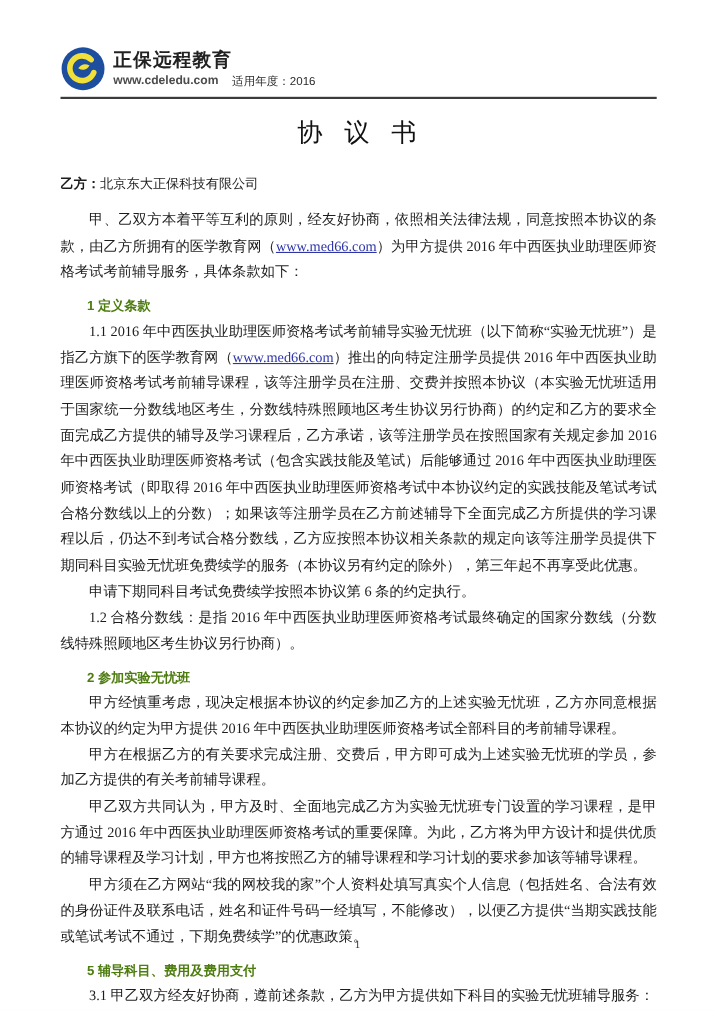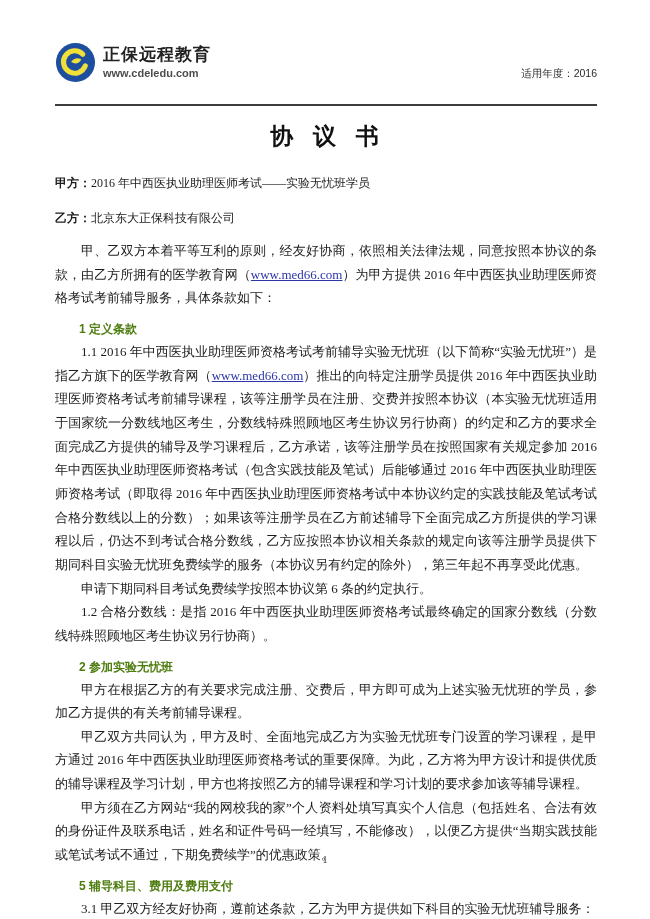--- a/index.html
+++ b/index.html
@@ -12,38 +12,37 @@
     box-sizing: border-box;
     padding: 42px 53px 0 55px;
     overflow: hidden;
     font-family: "Liberation Serif", "DejaVu Serif", serif;
     color: #1c1c1c;
   }
 
   
   .header {
     display: flex;
-    justify-content: space-between;
     align-items: flex-end;
     border-bottom: 2px solid #3c3c3c;
-    padding-bottom: 21px;
+    padding-bottom: 5px;
   }
   .brand { display: flex; align-items: center; gap: 7px; }
   .logo-svg { width: 41px; height: 41px; display: block; }
   .brand-text { display: flex; flex-direction: column; line-height: 1.1; font-family: "Liberation Sans", sans-serif; }
   .brand-name { font-size: 17px; font-weight: bold; color: #222; letter-spacing: 1px; }
   .brand-url { font-size: 11px; font-weight: bold; color: #4c4c4c; margin-top: 2px; }
   .year-note { font-size: 10.5px; color: #2a2a2a; padding-bottom: 2px; font-family: "Liberation Sans", sans-serif; }
 
   
   .doc-title {
     margin-top: 15px;
     text-align: center;
     font-size: 23px;
-    font-weight: bold;
+    font-weight: normal;
     letter-spacing: 3px;
     word-spacing: 8px;
     color: #111;
   }
 
   
   .party-line { margin-top: 24px; font-size: 12px; line-height: 15px; }
   .party-line + .party-line { margin-top: 20px; }
   .party-label { font-weight: bold; font-family: "Liberation Sans", sans-serif; }
 
@@ -113,40 +112,38 @@
         <span class="brand-name">正保远程教育</span>
         <span class="brand-url">www.cdeledu.com</span>
       </div>
     </div>
     <div class="year-note">适用年度：2016</div>
   </div>
 
   <div class="doc-title">协 议 书</div>
 
   <div class="party-line">
-    <span class="party-label">甲方：</span><span>2016 年中西医执业助理医师考试——实验无忧班学员</span>
-  </div>
-  <div class="party-line">
     <span class="party-label">乙方：</span><span>北京东大正保科技有限公司</span>
   </div>
 
   <div class="body-text">
 
     <p class="para"><span>甲、乙双方本着平等互利的原则，经友好协商，依照相关法律法规，同意按照本协议的条款，由乙方所拥有的医学教育网（</span><a class="link" href="#">www.med66.com</a><span>）为甲方提供 2016 年中西医执业助理医师资格考试考前辅导服务，具体条款如下：</span></p>
 
     <div class="sec-heading">1 定义条款</div>
 
     <p class="para"><span>1.1 2016 年中西医执业助理医师资格考试考前辅导实验无忧班（以下简称“实验无忧班”）是指乙方旗下的医学教育网（</span><a class="link" href="#">www.med66.com</a><span>）推出的向特定注册学员提供 2016 年中西医执业助理医师资格考试考前辅导课程，该等注册学员在注册、交费并按照本协议（本实验无忧班适用于国家统一分数线地区考生，分数线特殊照顾地区考生协议另行协商）的约定和乙方的要求全面完成乙方提供的辅导及学习课程后，乙方承诺，该等注册学员在按照国家有关规定参加 2016 年中西医执业助理医师资格考试（包含实践技能及笔试）后能够通过 2016 年中西医执业助理医师资格考试（即取得 2016 年中西医执业助理医师资格考试中本协议约定的实践技能及笔试考试合格分数线以上的分数）；如果该等注册学员在乙方前述辅导下全面完成乙方所提供的学习课程以后，仍达不到考试合格分数线，乙方应按照本协议相关条款的规定向该等注册学员提供下期同科目实验无忧班免费续学的服务（本协议另有约定的除外），第三年起不再享受此优惠。</span></p>
 
     <p class="para">申请下期同科目考试免费续学按照本协议第 6 条的约定执行。</p>
 
     <p class="para">1.2 合格分数线：是指 2016 年中西医执业助理医师资格考试最终确定的国家分数线（分数线特殊照顾地区考生协议另行协商）。</p>
 
     <div class="sec-heading">2  参加实验无忧班</div>
 
+    <p class="para">甲方经慎重考虑，现决定根据本协议的约定参加乙方的上述实验无忧班，乙方亦同意根据本协议的约定为甲方提供 2016 年中西医执业助理医师资格考试全部科目的考前辅导课程。</p>
     <p class="para">甲方在根据乙方的有关要求完成注册、交费后，甲方即可成为上述实验无忧班的学员，参加乙方提供的有关考前辅导课程。</p>
     <p class="para">甲乙双方共同认为，甲方及时、全面地完成乙方为实验无忧班专门设置的学习课程，是甲方通过 2016 年中西医执业助理医师资格考试的重要保障。为此，乙方将为甲方设计和提供优质的辅导课程及学习计划，甲方也将按照乙方的辅导课程和学习计划的要求参加该等辅导课程。</p>
     <p class="para">甲方须在乙方网站“我的网校我的家”个人资料处填写真实个人信息（包括姓名、合法有效的身份证件及联系电话，姓名和证件号码一经填写，不能修改），以便乙方提供“当期实践技能或笔试考试不通过，下期免费续学”的优惠政策。</p>
 
     <div class="sec-heading">5 辅导科目、费用及费用支付</div>
 
     <p class="para">3.1 甲乙双方经友好协商，遵前述条款，乙方为甲方提供如下科目的实验无忧班辅导服务：</p>
 
     <table class="course-table">
       <colgroup>

